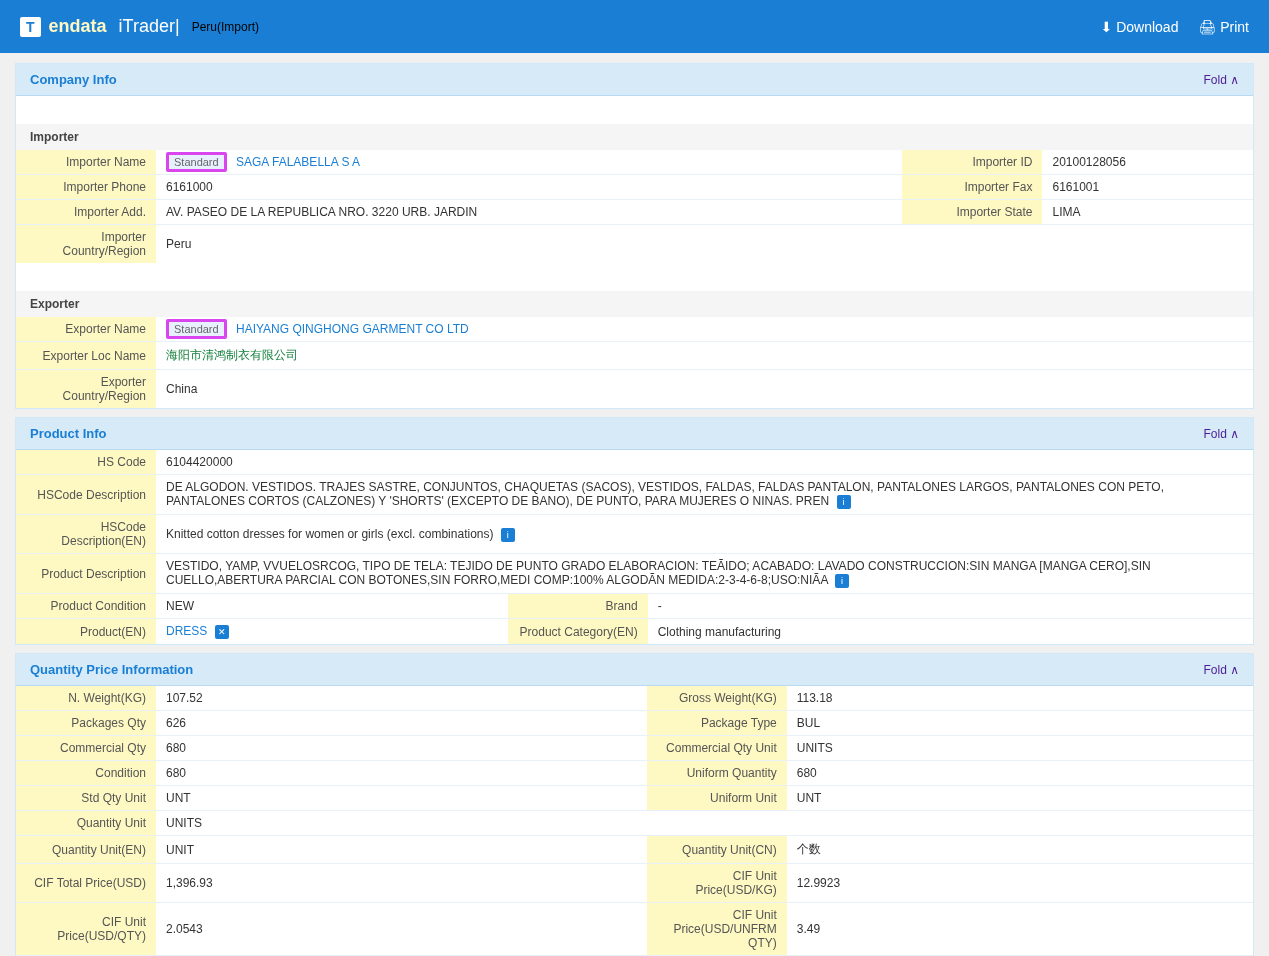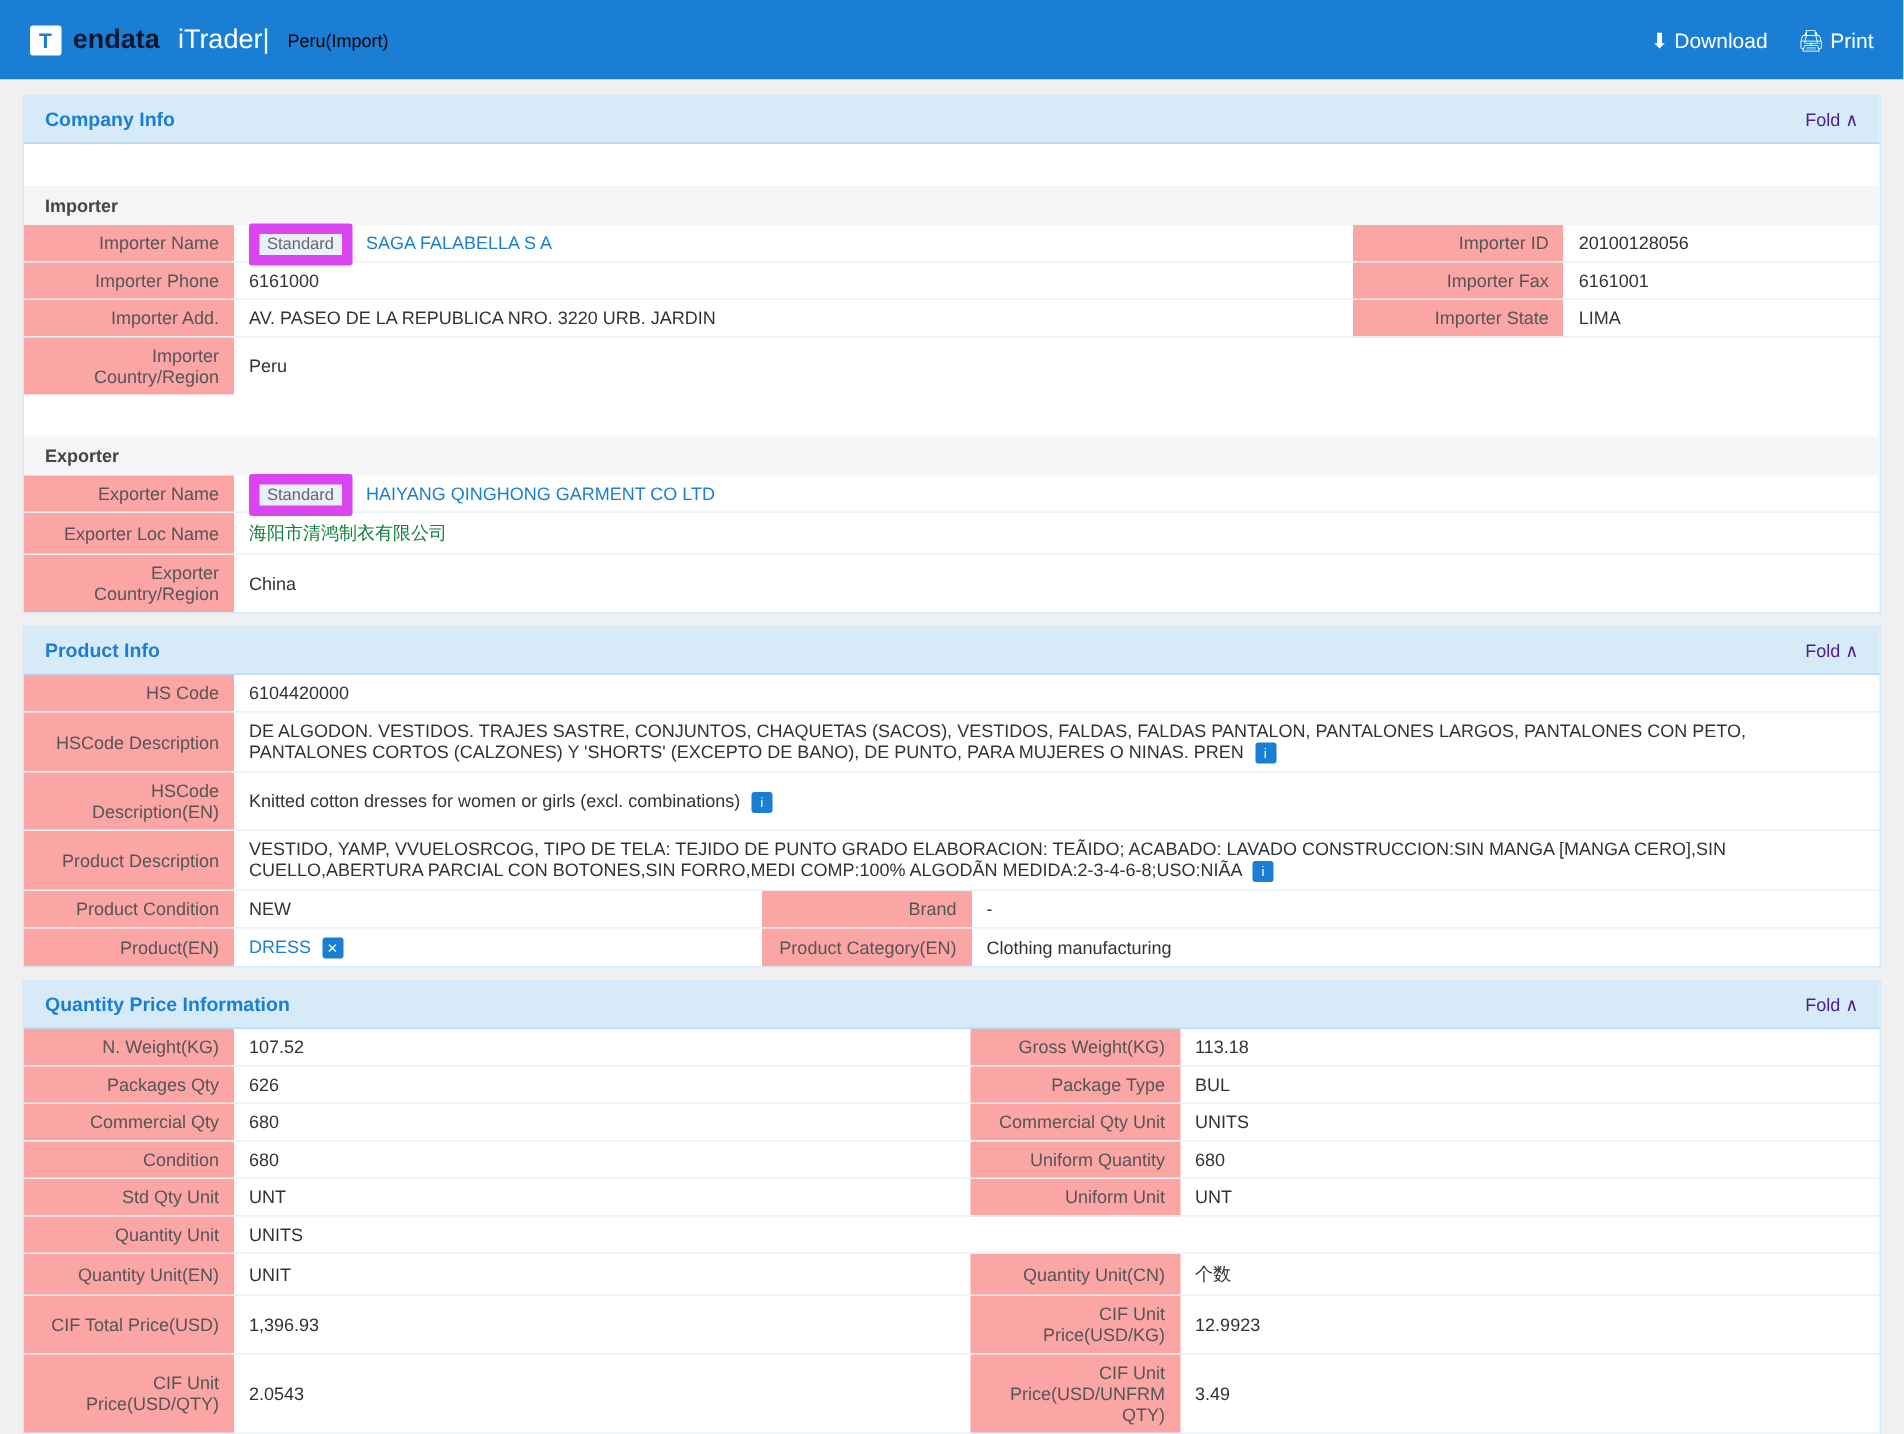--- a/index.html
+++ b/index.html
@@ -24,21 +24,21 @@
       background: white;
       color: #1a7fd4;
       font-weight: bold;
       font-size: 14px;
       padding: 2px 6px;
       border-radius: 2px;
     }
     .logo-text {
       font-size: 18px;
       font-weight: bold;
-      color: #0f172a;
+      color: #fef9c3;
     }
     .logo-divider {
       color: white;
       font-size: 18px;
       margin: 0 4px;
     }
     .page-subtitle {
       font-size: 12px;
       color: #000000;
     }
@@ -101,40 +101,40 @@
       vertical-align: middle;
     }
     .data-table tr:last-child td {
       border-bottom: none;
     }
     .label-cell {
       text-align: right;
       color: #555;
       font-size: 12px;
       width: 140px;
-      background: #fca5a5;
+      background: #fef9c3;
       padding-right: 12px;
     }
     .value-cell {
       color: #333;
       font-size: 12px;
     }
     .section-group-header {
       background: #f5f5f5;
       padding: 6px 14px;
       font-weight: bold;
       color: #444;
       font-size: 12px;
       margin-top: 28px;
     }
 
     .standard-badge {
       background: #e8f0fe;
       color: #666;
-      border: 7px solid #d946ef;
+      border: 3px solid #d946ef;
       padding: 1px 5px;
       font-size: 11px;
       border-radius: 2px;
       margin-right: 6px;
     }
     .link-text {
       color: #1a7fd4;
       cursor: pointer;
     }
     .chinese-text {

